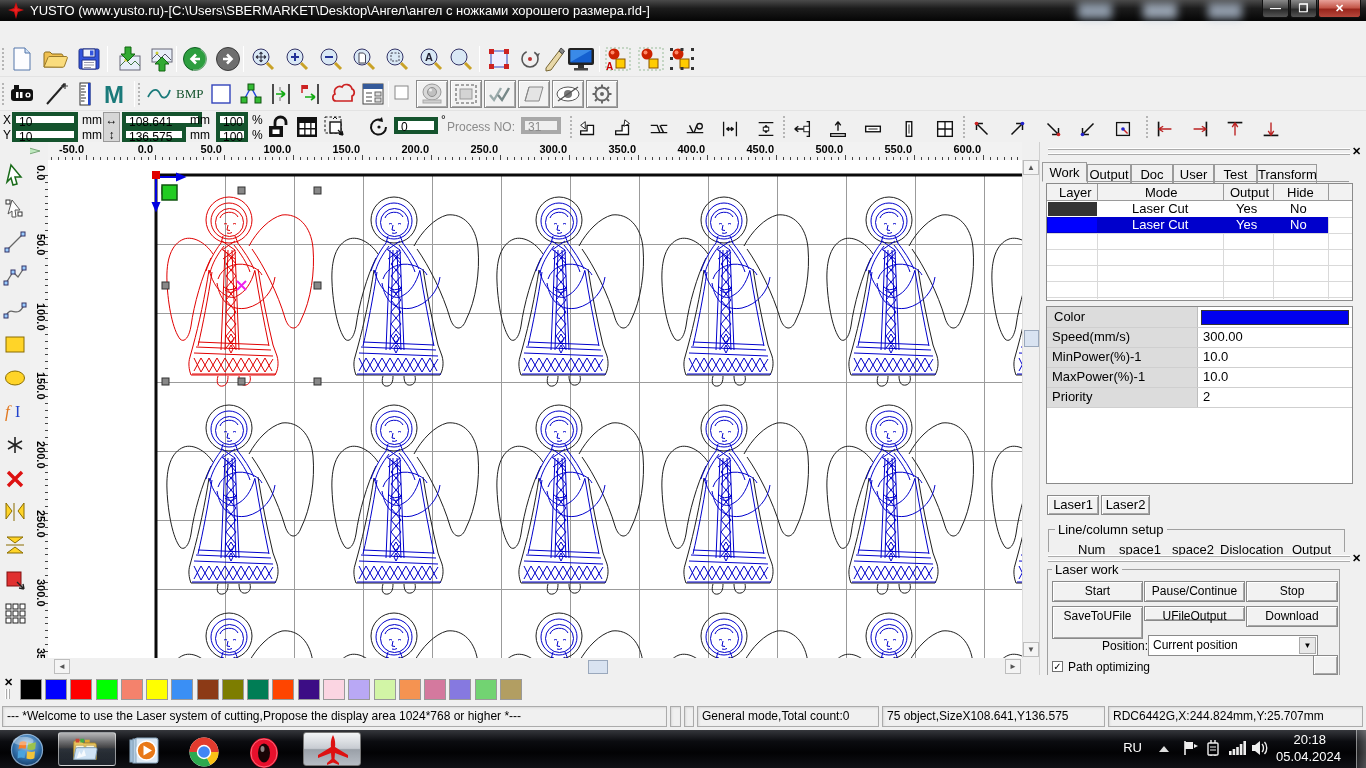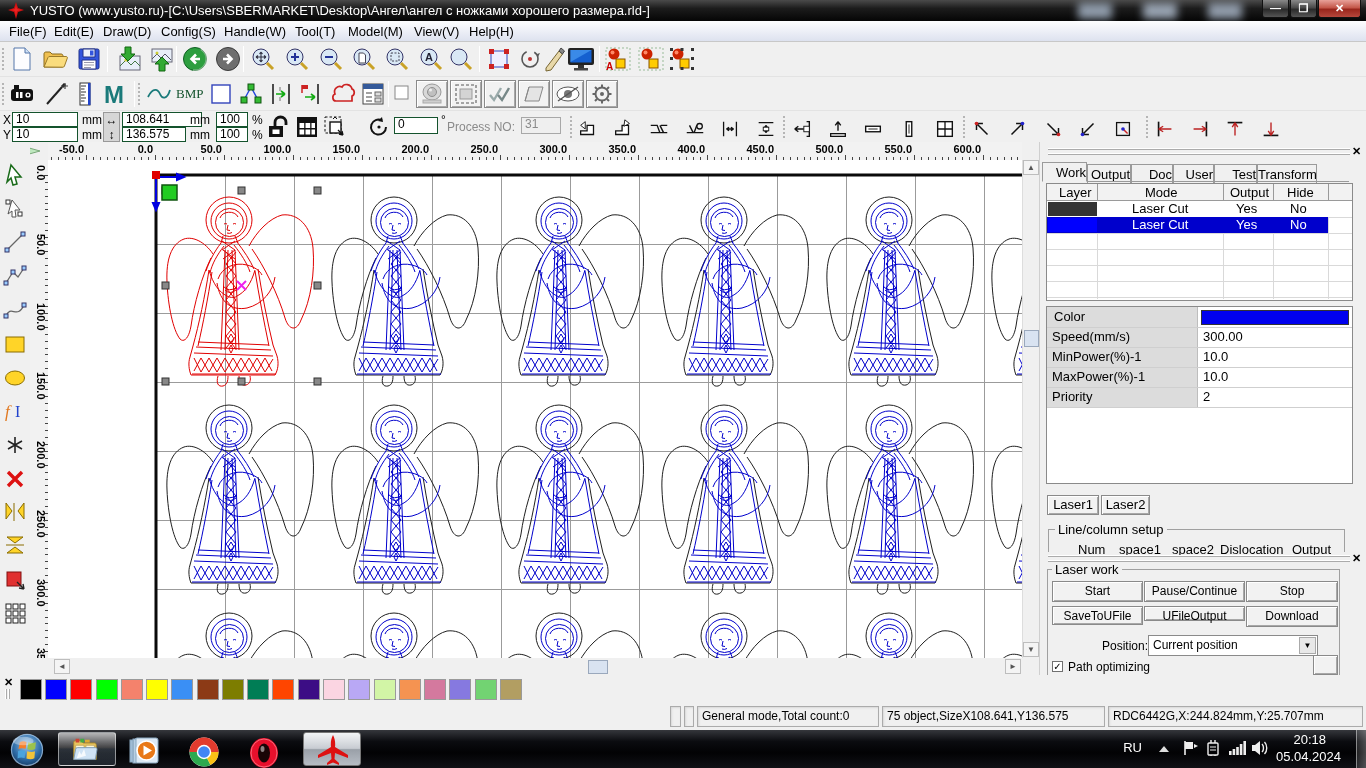--- a/index.html
+++ b/index.html
@@ -12,41 +12,41 @@
 .capbtn{position:absolute;top:0;height:18px;border:1px solid #111;border-top:none;background:linear-gradient(#888,#4a4a4a 45%,#2a2a2a 55%,#555);color:#fff;text-align:center;font-weight:bold;font-size:11px;line-height:16px;border-radius:0 0 3px 3px}
 
 #menubar{left:0;top:21px;width:1366px;height:21px;background:linear-gradient(#fdfdfe,#e7eaf4 70%,#dde2ef);border-bottom:1px solid #c8c8c8;font-size:13px;color:#000}
 #menubar span{position:absolute;top:3px}
 
 #tb1{left:0;top:42px;width:1366px;height:34px;background:#f0f0f0}
 #tb2{left:0;top:76px;width:1366px;height:34px;background:#f0f0f0;border-top:1px solid #e3e3e3}
 #coord{left:0;top:110px;width:1366px;height:32px;background:#f0f0f0;border-top:1px solid #e3e3e3;font-size:12px}
 .ticon{position:absolute;top:4px;width:26px;height:26px}
 .sep{position:absolute;top:4px;width:1px;height:26px;background:#d7d7d7;border-right:1px solid #fff}
-.inp{position:absolute;height:15px;background:#fff;border:1px solid #14532d;font-size:12px;line-height:13px;padding-left:3px;color:#000}
+.inp{position:absolute;height:15px;background:#fff;border:4px solid #14532d;font-size:12px;line-height:13px;padding-left:3px;color:#000}
 .lbl{position:absolute;font-size:12px;color:#000}
 
 #hruler{left:48px;top:142px;width:974px;height:18px;background:#f2f2f2;overflow:hidden}
 #corner{left:0;top:142px;width:48px;height:18px;background:#f0f0f0}
 #vruler{left:30px;top:160px;width:18px;height:498px;background:#f2f2f2;overflow:hidden}
 
 #lefttools{left:0;top:142px;width:30px;height:534px;background:#f0f0f0}
 .ltool{position:absolute;left:3px;width:24px;height:24px}
 
 #canvas{left:48px;top:160px;width:974px;height:498px;background:#fff;overflow:hidden}
 
 #vscroll{left:1022px;top:160px;width:17px;height:498px;background:#f0f0f0;border-left:1px solid #ddd}
 #hscroll{left:48px;top:658px;width:974px;height:17px;background:#f0f0f0}
 .sbtn{position:absolute;width:16px;height:15px;background:#f4f4f4;border:1px solid #bdbdbd;color:#555;font-size:8px;text-align:center;line-height:13px}
 .sthumb{position:absolute;background:#d9e3f1;border:1px solid #9aa8bc}
 
 #rightpanel{left:1039px;top:142px;width:327px;height:564px;background:#f0f0f0;border-left:1px solid #cfcfcf;font-size:13px;color:#000}
 .grip{position:absolute;left:8px;width:302px;height:7px;border-top:2px ridge #fff;border-bottom:2px ridge #fff}
 .closex{position:absolute;font-size:11px;font-weight:bold;color:#000}
-.tab{position:absolute;top:20px;height:19px;border:1px solid #9a9a9a;border-bottom:none;background:#f0f0f0;font-size:13px;text-align:right;padding-top:2px}
+.tab{position:absolute;top:20px;height:19px;border:1px solid #9a9a9a;border-bottom:none;background:#f0f0f0;font-size:13px;text-align:center;padding-top:2px}
 .btn3d{position:absolute;background:#f2f2f2;border:1px solid #8a8a8a;box-shadow:inset 1px 1px 0 #fff, inset -1px -1px 0 #a8a8a8;text-align:center;font-size:13px;color:#000}
 
 #palette{left:0;top:675px;width:1366px;height:28px;background:#f0f0f0}
 #palette .sw{position:absolute;top:4px;width:22px;height:21px;border:1px solid #9a9a9a}
 
 #statusbar{left:0;top:703px;width:1366px;height:27px;background:#f0f0f0;font-size:12px;color:#000}
 .spanel{position:absolute;top:3px;height:21px;border:1px solid #ababab;box-shadow:inset 1px 1px 2px #d8d8d8;line-height:19px;padding-left:4px;white-space:nowrap;overflow:hidden}
 
 #taskbar{left:0;top:730px;width:1366px;height:38px;background:linear-gradient(#35373c,#0b0c10 30%,#020204 60%,#101116);color:#fff}
 .tbtn{position:absolute;top:2px;width:58px;height:34px;border:1px solid rgba(255,255,255,.28);border-radius:3px;background:linear-gradient(rgba(255,255,255,.22),rgba(255,255,255,.06) 50%,rgba(255,255,255,0))}
@@ -63,31 +63,20 @@
       </svg>
   <span id="titletext">YUSTO (www.yusto.ru)-[C:\Users\SBERMARKET\Desktop\Ангел\ангел с ножками хорошего размера.rld-]</span>
   <div style="position:absolute;left:1078px;top:3px;width:34px;height:16px;background:#aebdd0;filter:blur(4px);opacity:.8"></div>
   <div style="position:absolute;left:1143px;top:3px;width:34px;height:16px;background:#b8c6d8;filter:blur(4px);opacity:.8"></div>
   <div style="position:absolute;left:1208px;top:3px;width:34px;height:16px;background:#b0bed0;filter:blur(4px);opacity:.8"></div>
   <div class="capbtn" style="left:1262px;width:27px">—</div>
   <div class="capbtn" style="left:1290px;width:27px">❐</div>
   <div class="capbtn" style="left:1318px;width:43px;background:linear-gradient(#e8a199,#c4574a 45%,#99261c 55%,#b5473c)">✕</div>
 </div>
 
-<div id="menubar" class="abs">
-  <span style="left:9px">File(F)</span>
-      <span style="left:54px">Edit(E)</span>
-      <span style="left:103px">Draw(D)</span>
-      <span style="left:161px">Config(S)</span>
-      <span style="left:224px">Handle(W)</span>
-      <span style="left:295px">Tool(T)</span>
-      <span style="left:348px">Model(M)</span>
-      <span style="left:414px">View(V)</span>
-      <span style="left:469px">Help(H)</span>
-</div>
 
 <div id="tb1" class="abs">
 <div style="position:absolute;left:2px;top:6px;width:3px;height:22px;border-left:2px dotted #b5b5b5"></div>
 <svg class="ticon" style="left:9px" viewBox="0 0 26 26">
         <path d="M5,2 L16,2 L21,7 L21,24 L5,24 Z" fill="#fdfdff" stroke="#5577aa"></path>
         <path d="M16,2 L16,7 L21,7" fill="#cfe0f5" stroke="#5577aa"></path>
       </svg>
 <svg class="ticon" style="left:42px" viewBox="0 0 26 26">
         <path d="M2,21 L2,8 C2,6.5 3,6 4,6 L8,6 L10,8 L19,8 C20.5,8 21,9 21,10 L21,21 Z" fill="#f0c050" stroke="#8a6a1a"></path>
         <path d="M2,21 L6,11.5 C6.3,10.7 7,10.5 8,10.5 L24,10.5 C25.2,10.5 25.6,11.3 25.3,12.2 L22.4,20.2 C22.1,21 21.5,21.2 20.5,21.2 Z" fill="#fadc7d" stroke="#9a7a2a"></path>
@@ -712,21 +701,21 @@
       <span style="position:absolute;left:252px;top:400px">Output</span>
 
 <div class="grip" style="top:413px"></div>
       <div class="closex" style="left:312px;top:410px">✕</div>
 
 <div style="position:absolute;left:7px;top:427px;width:293px;height:137px;border:1px solid #a0a0a0"></div>
 <span style="position:absolute;left:12px;top:420px;background:#f0f0f0;padding:0 3px">Laser work</span>
 <div class="btn3d" style="left:12px;top:439px;width:91px;height:21px;line-height:19px;font-size:12px">Start</div>
 <div class="btn3d" style="left:104px;top:439px;width:101px;height:21px;line-height:19px;font-size:12px">Pause/Continue</div>
 <div class="btn3d" style="left:206px;top:439px;width:92px;height:21px;line-height:19px;font-size:12px">Stop</div>
-<div class="btn3d" style="left:12px;top:464px;width:91px;height:19px;line-height:19px;font-size:12px">SaveToUFile</div>
+<div class="btn3d" style="left:12px;top:464px;width:91px;height:33px;line-height:19px;font-size:12px">SaveToUFile</div>
 <div class="btn3d" style="left:104px;top:464px;width:101px;height:15px;line-height:19px;font-size:12px">UFileOutput</div>
 <div class="btn3d" style="left:206px;top:464px;width:92px;height:21px;line-height:19px;font-size:12px">Download</div>
 <span style="position:absolute;left:62px;top:497px;font-size:12px">Position:</span>
 <div style="position:absolute;left:108px;top:493px;width:170px;height:21px;background:#fff;border:1px solid #8a8a8a">
   <span style="position:absolute;left:4px;top:2px;font-size:12px">Current position</span>
   <div style="position:absolute;right:1px;top:1px;width:17px;height:17px;background:#e8e8e8;border:1px solid #aaa;text-align:center;font-size:8px;line-height:16px">▼</div>
 </div>
 <div style="position:absolute;left:12px;top:519px;width:11px;height:11px;background:#fff;border:1px solid #707070;font-size:10px;line-height:10px;text-align:center">✓</div>
 <span style="position:absolute;left:28px;top:518px;font-size:12px">Path optimizing</span>
 <div class="btn3d" style="left:273px;top:513px;width:25px;height:20px"></div>
@@ -751,20 +740,21 @@
 <div class="sw" style="left:348px;background:#b9a8f5"></div>
 <div class="sw" style="left:374px;background:#d2f5a6"></div>
 <div class="sw" style="left:399px;background:#f59351"></div>
 <div class="sw" style="left:424px;background:#d4799e"></div>
 <div class="sw" style="left:449px;background:#8679e0"></div>
 <div class="sw" style="left:475px;background:#72d372"></div>
 <div class="sw" style="left:500px;background:#b29e62"></div>
 </div>
 
 <div id="statusbar" class="abs">
+  <div class="spanel" style="left:2px;width:665px">--- *Welcome to use the Laser system of cutting,Propose the display area 1024*768 or higher *---</div>
   <div class="spanel" style="left:670px;width:11px"></div>
   <div class="spanel" style="left:684px;width:10px"></div>
   <div class="spanel" style="left:697px;width:182px">General mode,Total count:0</div>
   <div class="spanel" style="left:882px;width:223px">75 object,SizeX108.641,Y136.575</div>
   <div class="spanel" style="left:1108px;width:255px">RDC6442G,X:244.824mm,Y:25.707mm</div>
 </div>
 
 <div id="taskbar" class="abs">
 <svg class="tico" style="left:8px;top:2px;width:38px;height:36px" viewBox="0 0 38 38">
   <defs>

